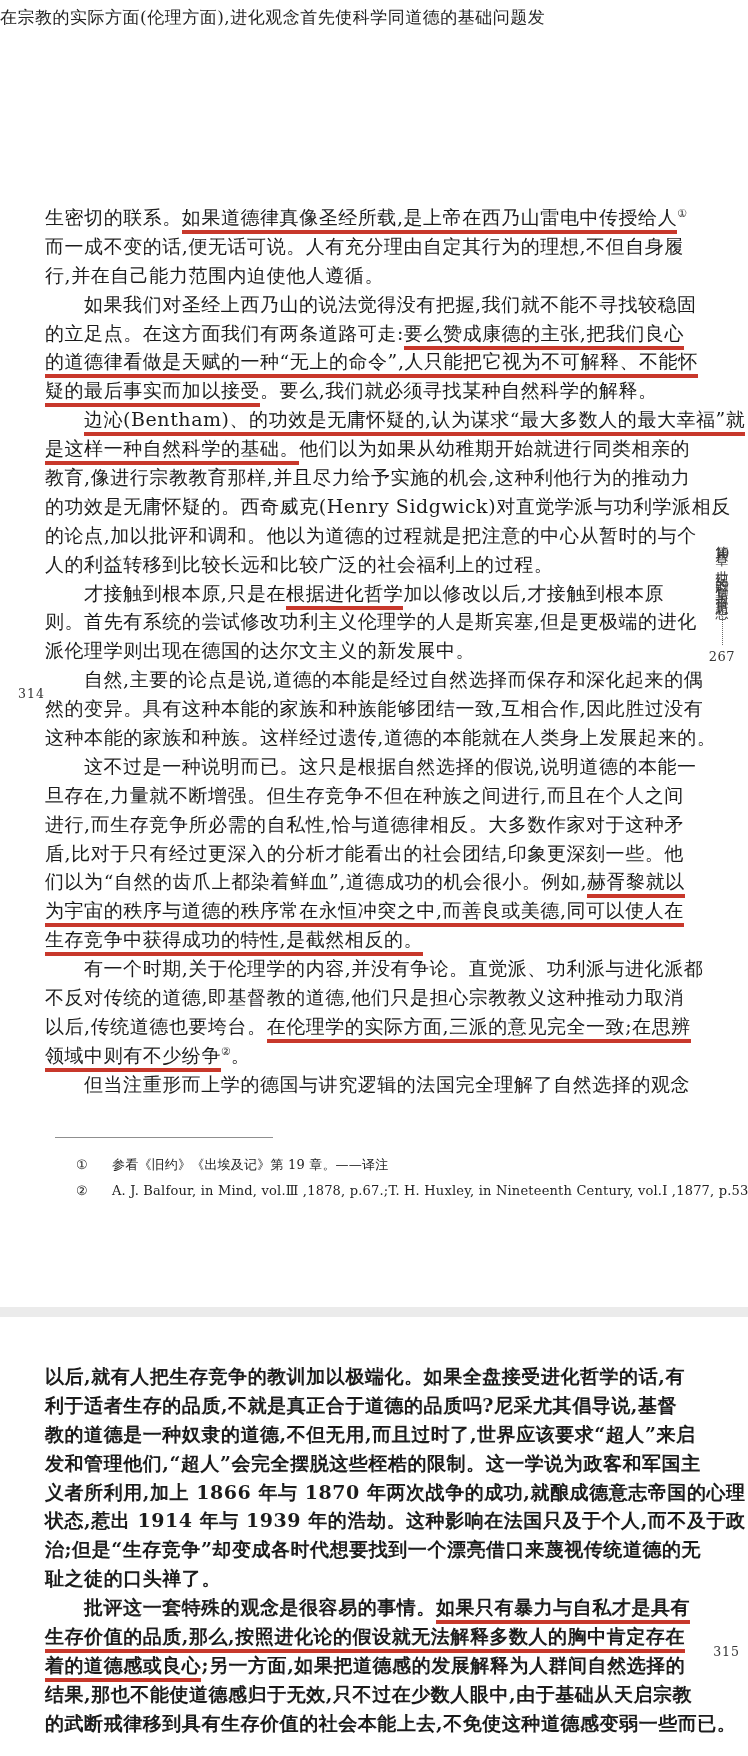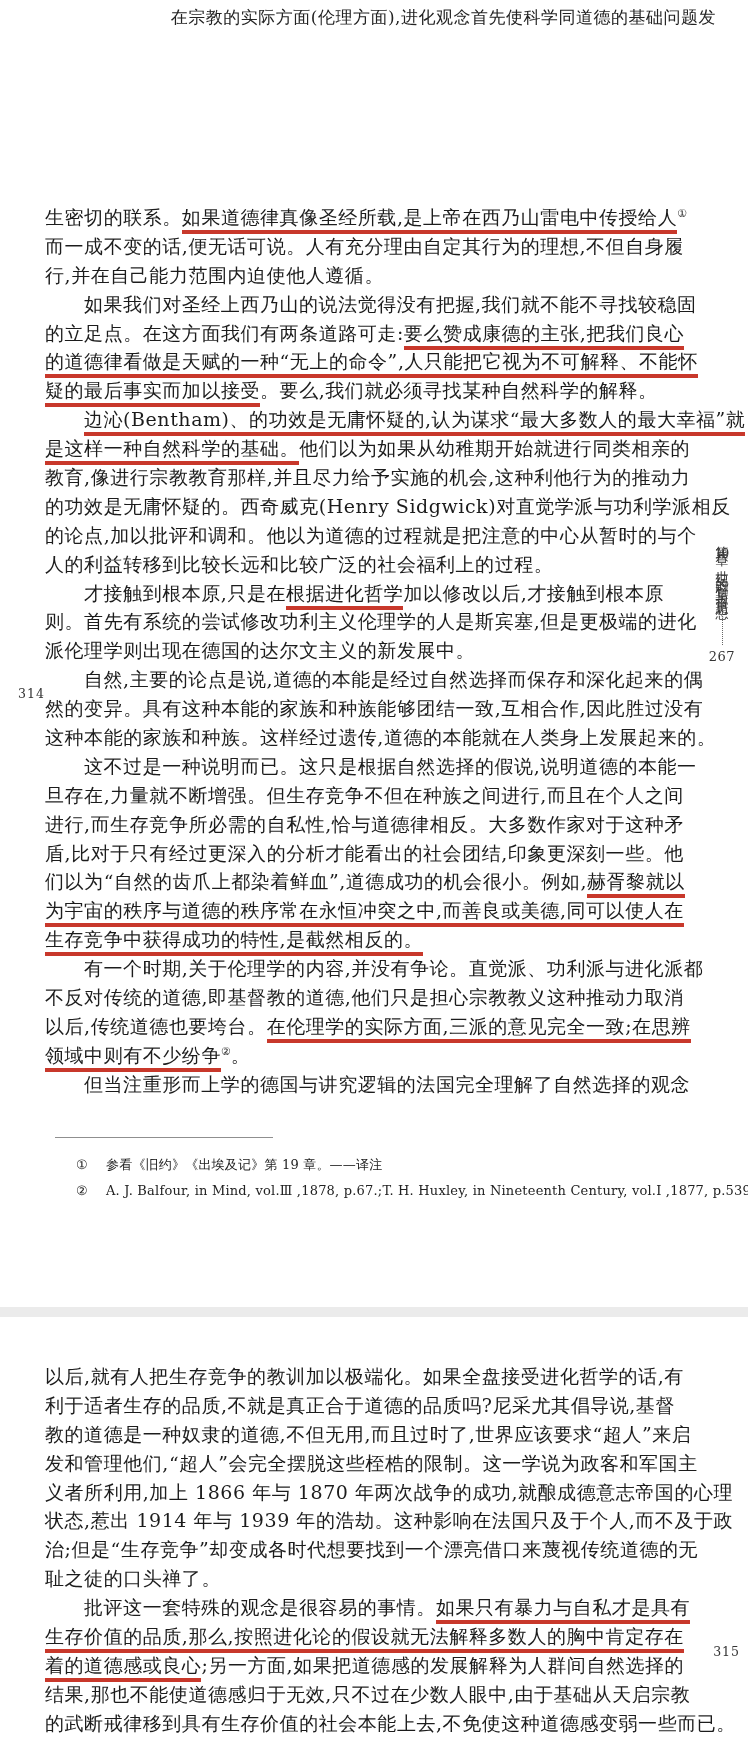--- a/index.html
+++ b/index.html
@@ -3,42 +3,41 @@
 <meta charset="utf-8">
 <style>
   html,body { margin:0; padding:0; background:#ffffff; }
   .sheet {
     position:relative; width:748px; height:1756px; background:#ffffff;
     font-family:"DejaVu Serif","Liberation Serif",serif;
     color:#1c1c1c; overflow:hidden;
   }
   .header-line {
     position:absolute; top:6px; left:0; width:693px;
-    text-align:right; font-size:17px; letter-spacing:0.5px; color:#222;
+    text-align:left; font-size:17px; letter-spacing:0.5px; color:#222;
     white-space:nowrap;
-    margin-left:23px;
   }
   .text-block { position:absolute; left:45px; width:655px; }
   .tb1 { top:203px; }
-  .tb2 { top:1362px; }
+  .tb2 { top:1362px;font-weight:bold; }
   .line {
     height:28.9px; line-height:28.9px; font-size:19px;
     letter-spacing:0.55px; white-space:nowrap; color:#1c1c1c;
   }
   .line.indent { text-indent:39px; }
   .u { border-bottom:4px solid #c8382b; padding-bottom:2px; }
   sup.sup { font-size:11px; letter-spacing:0; vertical-align:super; line-height:0; }
   .footnote-divider {
     position:absolute; left:55px; top:1137px; width:218px; height:1px;
     background:#8f8f8f;
   }
   .footnotes { position:absolute; left:76px; top:1152px; width:620px; }
   .footnote { display:flex; font-size:13px; line-height:26px; color:#222; }
   .footnote .fn-marker { width:30px; flex:0 0 30px; }
-  .footnote .fn-text { letter-spacing:0.2px; white-space:nowrap; }
+  .footnote .fn-text { letter-spacing:0.2px; white-space:nowrap;margin-left:6px; }
   .page-sep { position:absolute; left:0; top:1307px; width:748px; height:10px; background:#ebebeb; }
   .margin-num { position:absolute; font-size:12.5px; color:#333; letter-spacing:1px; }
   .num-314 { left:18px; top:686px; }
   .num-315 { right:8px; top:1644px;margin-left:16px; }
   .chapter-marker {
     position:absolute; right:6px; top:535px; width:40px;
     display:flex; flex-direction:column; align-items:center; color:#333;
   }
   .chapter-marker .vtext {
     writing-mode:vertical-rl; text-orientation:upright;

